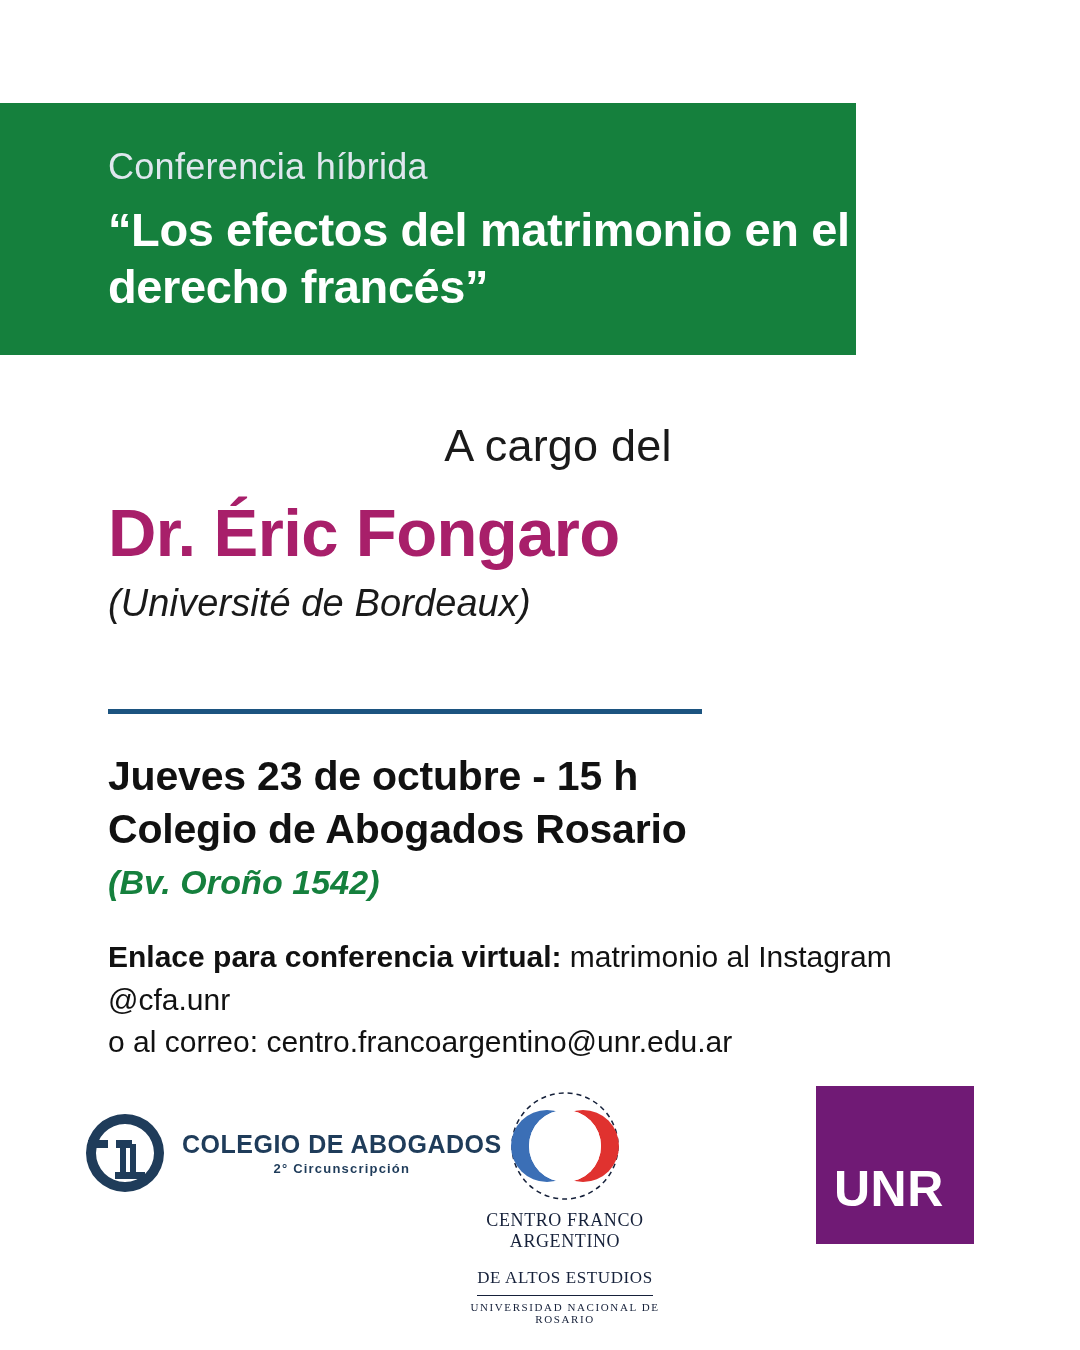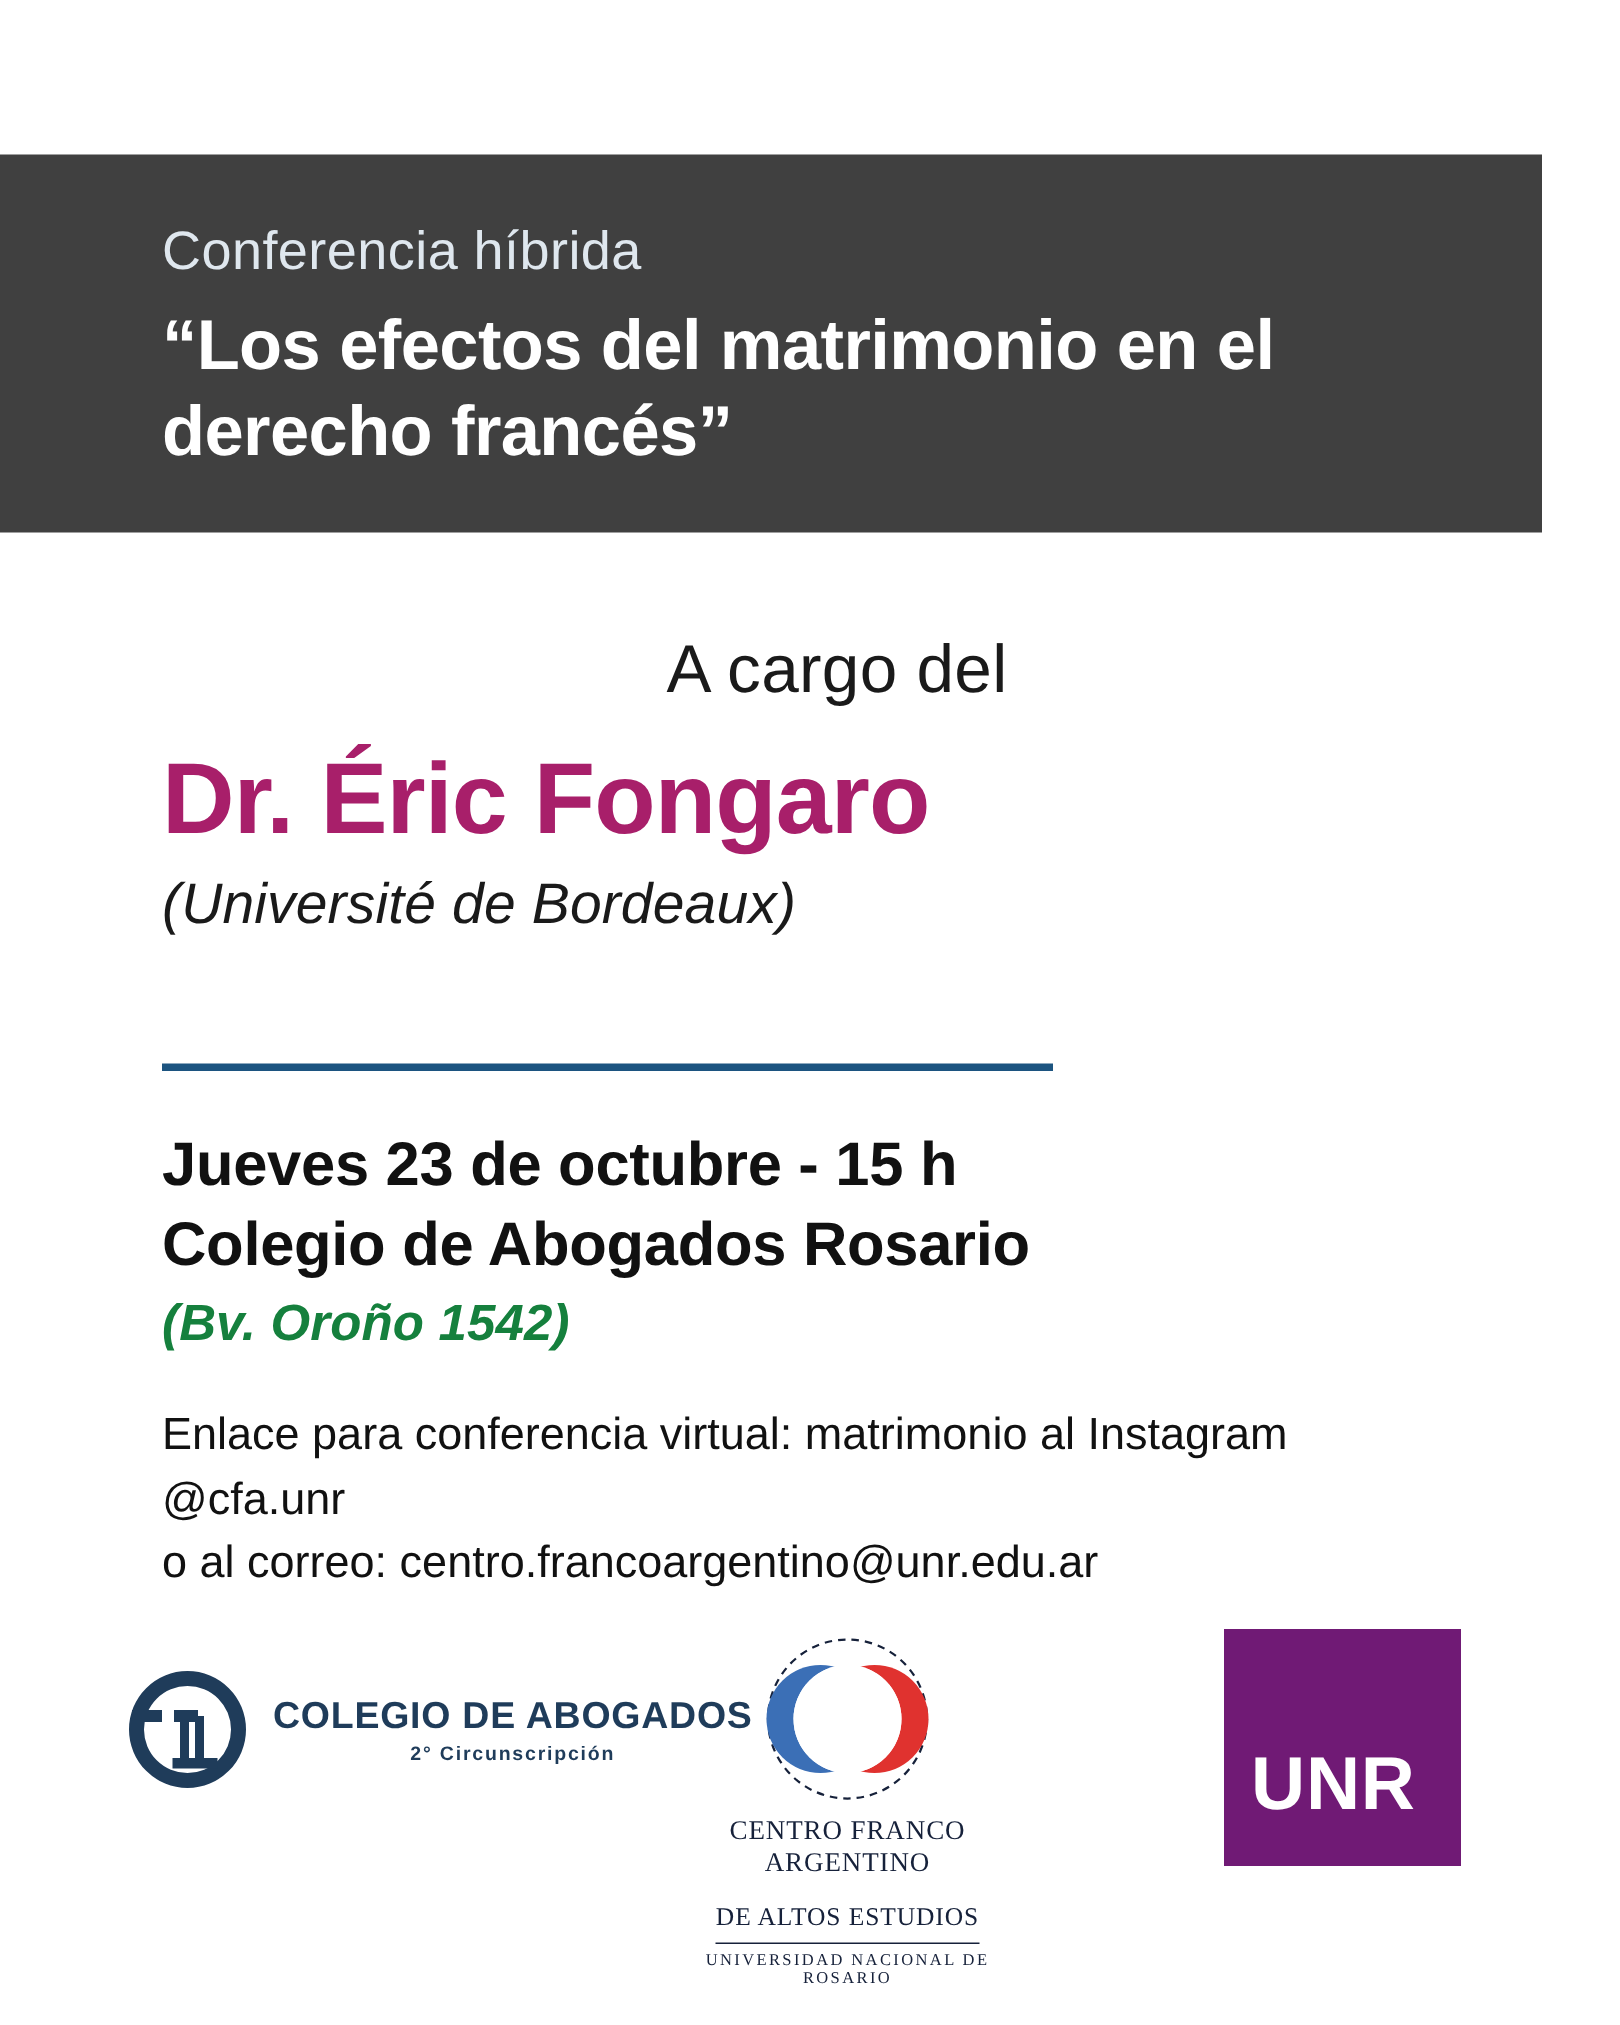--- a/index.html
+++ b/index.html
@@ -13,23 +13,23 @@
     font-family: "Liberation Sans", sans-serif;
     position: relative;
     overflow: hidden;
   }
 
   
   .header-band {
     position: absolute;
     left: 0;
     top: 103px;
-    width: 1028px;
+    width: 856px;
     height: 252px;
-    background: #404040;
+    background: #15803d;
     box-sizing: border-box;
     padding: 44px 0 0 108px;
   }
   .kicker {
     color: #dfe7ee;
     font-size: 36px;
     font-weight: 400;
     letter-spacing: 0.3px;
     line-height: 1.1;
     margin: 0 0 14px 0;
@@ -101,21 +101,21 @@
   }
 
   .link-block {
     margin-top: 34px;
     font-size: 30px;
     color: #111111;
     line-height: 1.42;
     max-width: 880px;
   }
   .link-block b {
-    font-weight: 400;
+    font-weight: 700;
     text-align: center;
   }
 
   
   .logos {
     position: absolute;
     left: 0;
     top: 1082px;
     width: 1080px;
     height: 200px;

